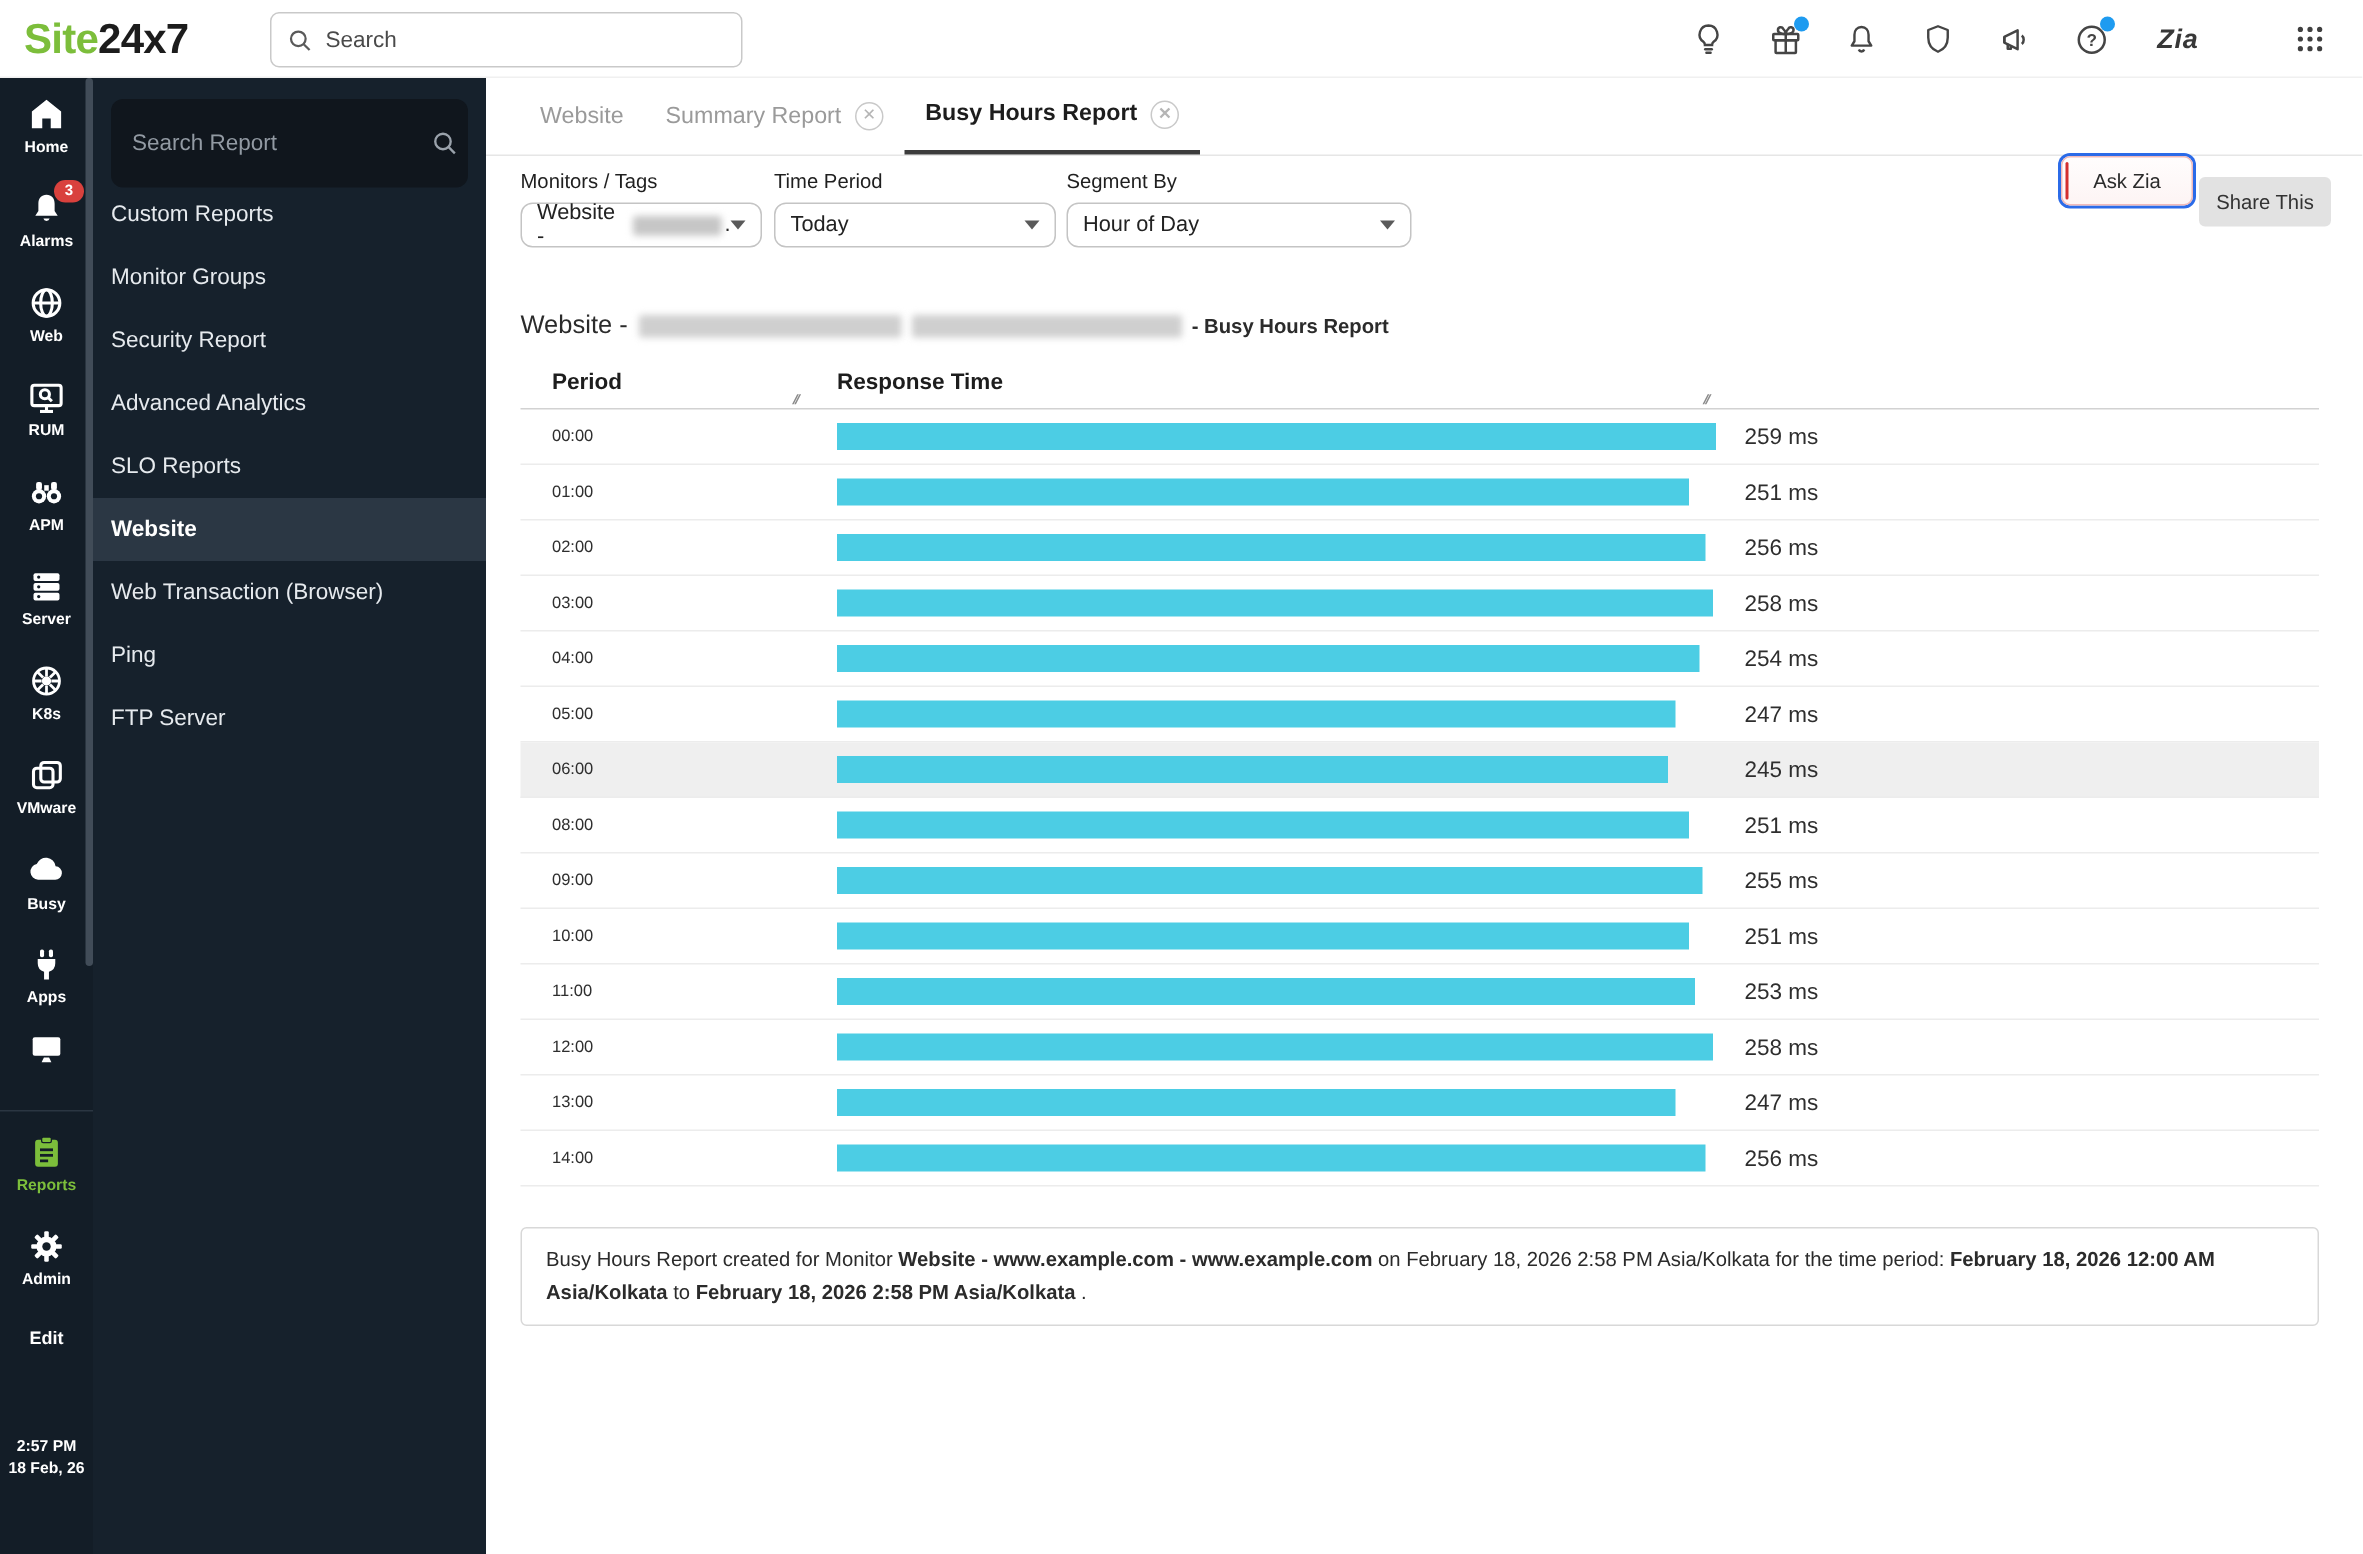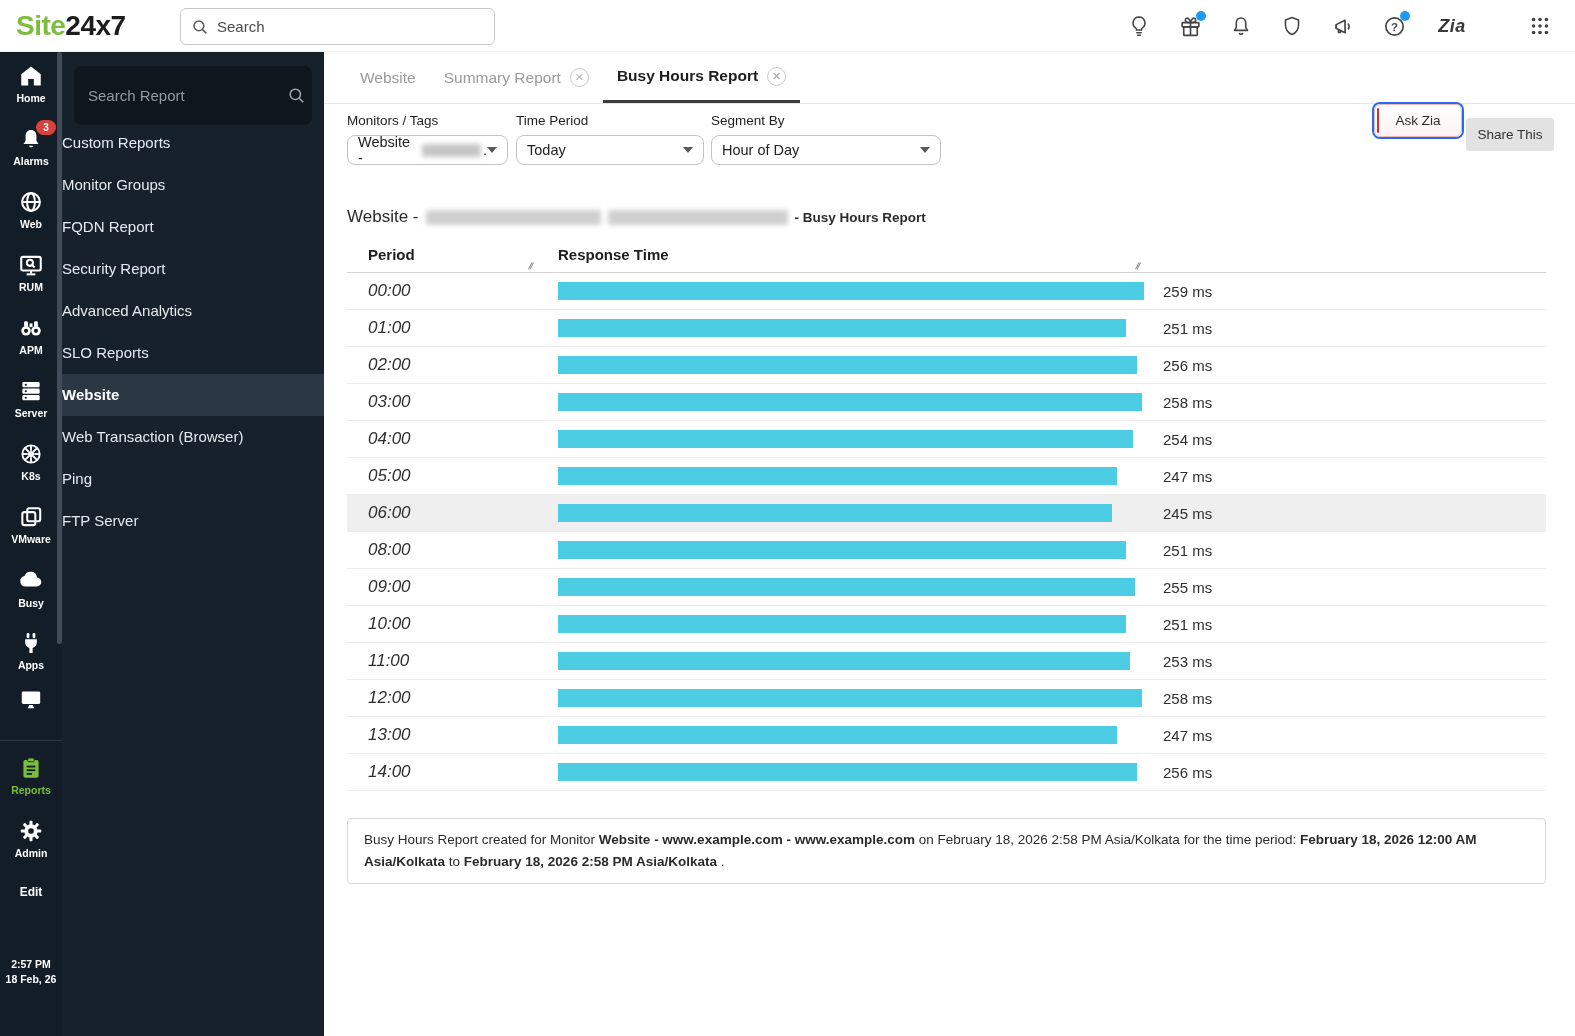--- a/index.html
+++ b/index.html
@@ -32,21 +32,21 @@
   .ibar-divider { position:absolute; top:688px; left:0; width:62px; border-top:1px solid #2b3642; }
   .ibar-bottom { position:absolute; top:692px; left:0; width:62px; }
   .ibar-time { position:absolute; top:905px; left:0; width:62px; text-align:center; color:#fff; font-size:10.5px; font-weight:700; line-height:15px; }
 
   
   .menupanel { position:absolute; top:52px; left:62px; width:262px; height:984px; background:#16212c; }
   .menu-search { position:absolute; top:14px; left:12px; width:238px; height:59px; background:#10161d; border-radius:8px; display:flex; align-items:center; padding:0 14px; }
   .menu-search input { flex:1; background:transparent; border:none; outline:none; color:#cfd5db; font-size:15px; font-family:"Liberation Sans",sans-serif; }
   .menu-search input::placeholder { color:#929aa3; }
   .menu-items { position:absolute; top:70px; left:0; width:262px; }
-  .menu-item { height:42px; line-height:42px; padding-left:0; color:#e6eaee; font-size:15px; font-weight:500; cursor:pointer; white-space:nowrap; }
+  .menu-item { height:42px; line-height:42px; padding-left:12px; color:#e6eaee; font-size:15px; font-weight:500; cursor:pointer; white-space:nowrap; }
   .menu-item.active { background:#2b3744; color:#fff; font-weight:700; }
 
   
   .main { position:absolute; top:52px; left:324px; width:1251px; height:984px; background:#fff; }
 
   .tabbar { position:absolute; top:0; left:0; width:1251px; height:52px; border-bottom:1px solid #e6e6e6; display:flex; align-items:stretch; padding-left:22px; }
   .tab { display:flex; align-items:center; gap:9px; padding:0 14px; font-size:15.5px; color:#9a9a9a; cursor:pointer; }
   .tab.active { color:#1d1d1d; font-weight:700; border-bottom:3px solid #3c3c3c; }
   .tab-close { width:19px; height:19px; border:1px solid #c9c9c9; border-radius:50%; display:flex; align-items:center; justify-content:center; color:#b5b5b5; font-size:11px; line-height:1; cursor:pointer; }
 
@@ -67,21 +67,21 @@
   .rtitle .t-chip { height:15px; background:#cfcfcf; }
 
   .rtable { margin-top:9px; width:1199px; }
   .thead { display:grid; grid-template-columns:211px 605px 1fr; height:37px; align-items:center; border-bottom:1px solid #d2d2d2; }
   .thead .th { font-size:15px; font-weight:700; color:#1d1d1d; position:relative; height:37px; display:flex; align-items:center; }
   .th-period { padding-left:21px; }
   .resize-glyph { position:absolute; bottom:2px; color:#8a8a8a; font-size:9px; letter-spacing:-1px; transform:skewX(-18deg); }
   .rg1 { left:182px; } .rg2 { left:578px; }
   .trow { display:grid; grid-template-columns:211px 605px 1fr; height:37px; align-items:center; border-bottom:1px solid #ececec; }
   .trow.hl { background:#efefef; }
-  .td-period { padding-left:21px; font-size:17px; color:#2e2e2e;font-style:italic; }
+  .td-period { padding-left:21px; font-size:11px; color:#2e2e2e; }
   .td-bar { height:18px; background:#4ccde4; }
   .td-val { font-size:15px; color:#2e2e2e; }
 
   .footer-note { margin-top:27px; width:1199px; border:1px solid #d8d8d8; border-radius:4px; background:#fff; padding:10px 16px; font-size:13.5px; color:#2b2b2b; line-height:22px; }
   .footer-note b { font-weight:700; }
 
   svg { display:block; }
 </style>
 </head>
 <body>
@@ -313,21 +313,20 @@
       <span>
         <svg width="19" height="19" viewBox="0 0 24 24" fill="none" stroke="#9aa2ab" stroke-width="2">
             <circle cx="10.5" cy="10.5" r="6.5"></circle>
             <line x1="15.5" y1="15.5" x2="20.5" y2="20.5"></line>
           </svg>
       </span>
     </div>
     <div class="menu-items">
       <div class="menu-item">Custom Reports</div>
       <div class="menu-item">Monitor Groups</div>
-      <div class="menu-item">FQDN Report</div>
       <div class="menu-item">Security Report</div>
       <div class="menu-item">Advanced Analytics</div>
       <div class="menu-item">SLO Reports</div>
       <div class="menu-item active">Website</div>
       <div class="menu-item">Web Transaction (Browser)</div>
       <div class="menu-item">Ping</div>
       <div class="menu-item">FTP Server</div>
     </div>
   </div>
 

